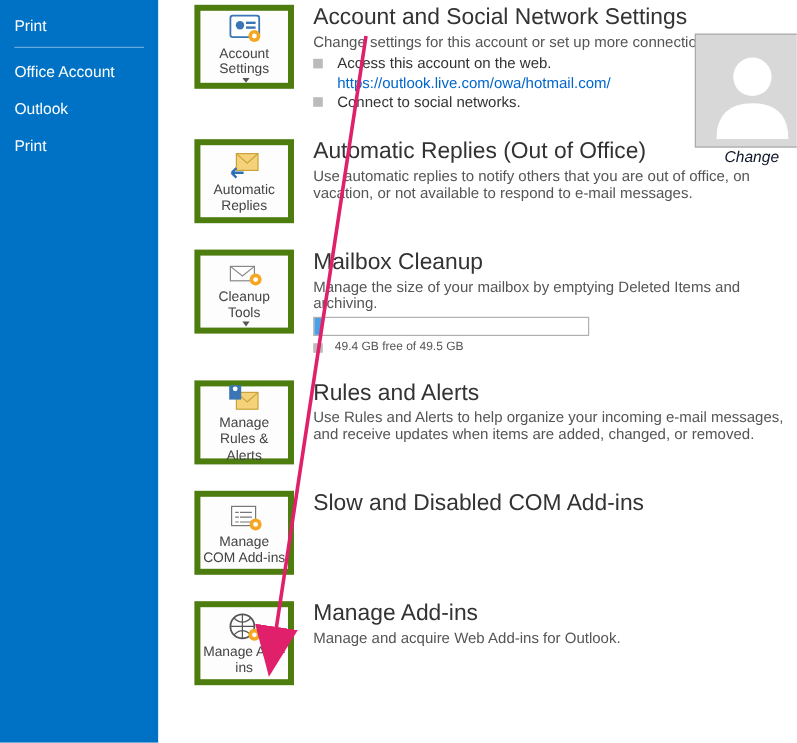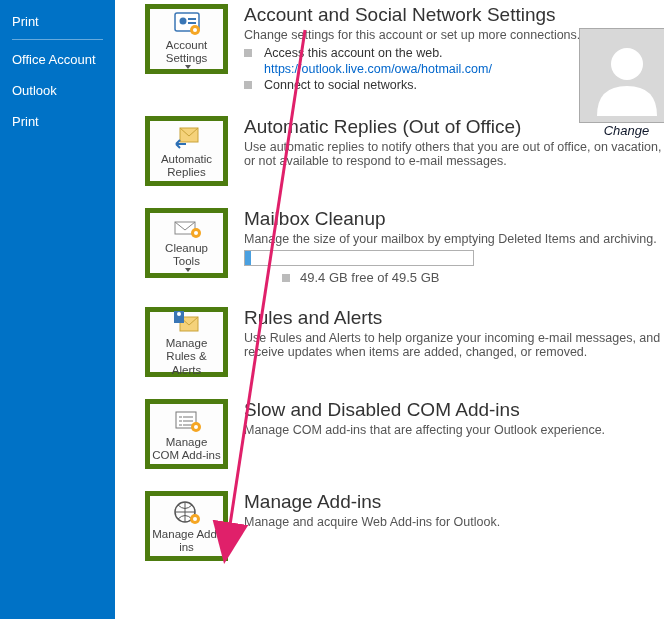--- a/index.html
+++ b/index.html
@@ -9,21 +9,21 @@
     font-size: 13px;
     color: #333;
     width: 664px;
     height: 619px;
     overflow: hidden;
     position: relative;
     background: #fff;
   }
   .page { display: flex; height: 100%; }
   .sidebar {
-    width: 115px;
+    width: 132px;
     background: #0072c6;
     color: #fff;
     padding-top: 6px;
     flex-shrink: 0;
   }
   .sidebar-item {
     padding: 8px 12px;
     font-size: 13px;
     cursor: pointer;
   }
@@ -100,21 +100,21 @@
   }
   .change-link { color: #0f172a; font-size: 13px; margin-top: 0; cursor: pointer; display: inline-block; font-style: italic; }
   .progress-bar {
     width: 230px; height: 16px;
     border: 1px solid #b0b0b0;
     background: #fff;
     margin: 4px 0 4px 0;
     position: relative;
   }
   .progress-bar .fill { position: absolute; left:0; top:0; bottom:0; width:6px; background:#4aa0e0; }
-  .storage-line { display: flex; align-items: center; font-size: 13px; color:#555;margin-left:38px; }
+  .storage-line { display: flex; align-items: center; font-size: 10px; color:#555; }
   .storage-line .sq { margin-right: 10px; }
   
   .arrow-svg {
     position: absolute;
     top: 0; left: 0;
     pointer-events: none;
   }
 </style>
 </head>
 <body>
@@ -253,21 +253,20 @@
               <rect x="4" y="3" width="20" height="16" fill="#fff" stroke="#777"></rect>
               <path d="M7 8 L10 8 M11 8 L21 8 M7 12 L10 12 M11 12 L21 12 M7 16 L10 16 M11 16 L21 16" stroke="#777"></path>
               <circle cx="24" cy="18" r="5" fill="#f5a623"></circle>
               <circle cx="24" cy="18" r="2" fill="#fff"></circle>
             </svg>
         </span>
         <span class="tile-label">Manage COM Add-ins</span>
       </div>
       <div class="block">
         <h2>Slow and Disabled COM Add-ins</h2>
-        <div class="desc">Manage COM add-ins that are affecting your Outlook experience.</div>
       </div>
     </div>
 
     <div class="section">
       <div class="tile">
         <span class="icon-slot">
           <svg width="30" height="26">
               <circle cx="13" cy="12" r="10" fill="none" stroke="#555" stroke-width="1.5"></circle>
               <path d="M3 12 L23 12 M13 2 L13 22 M6 5 Q13 12 20 5 M6 19 Q13 12 20 19" fill="none" stroke="#555"></path>
               <circle cx="23" cy="19" r="5" fill="#f5a623"></circle>

